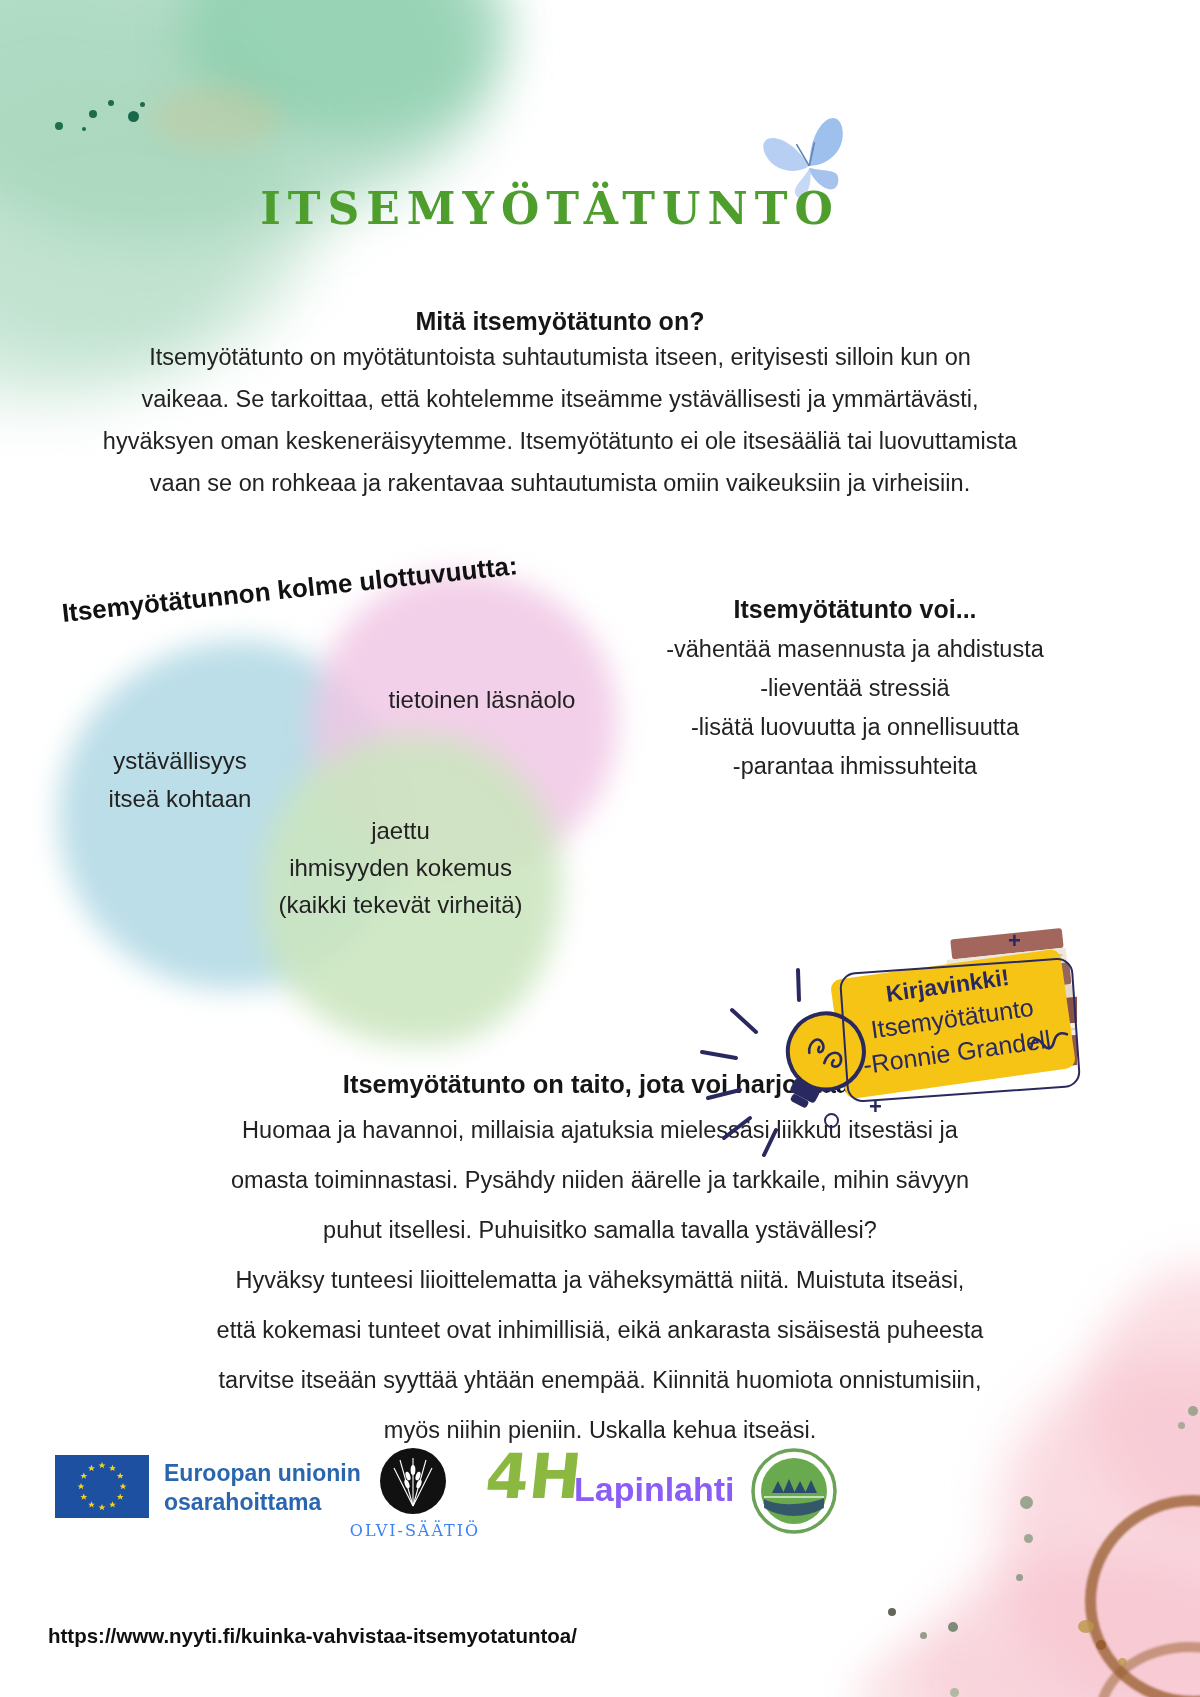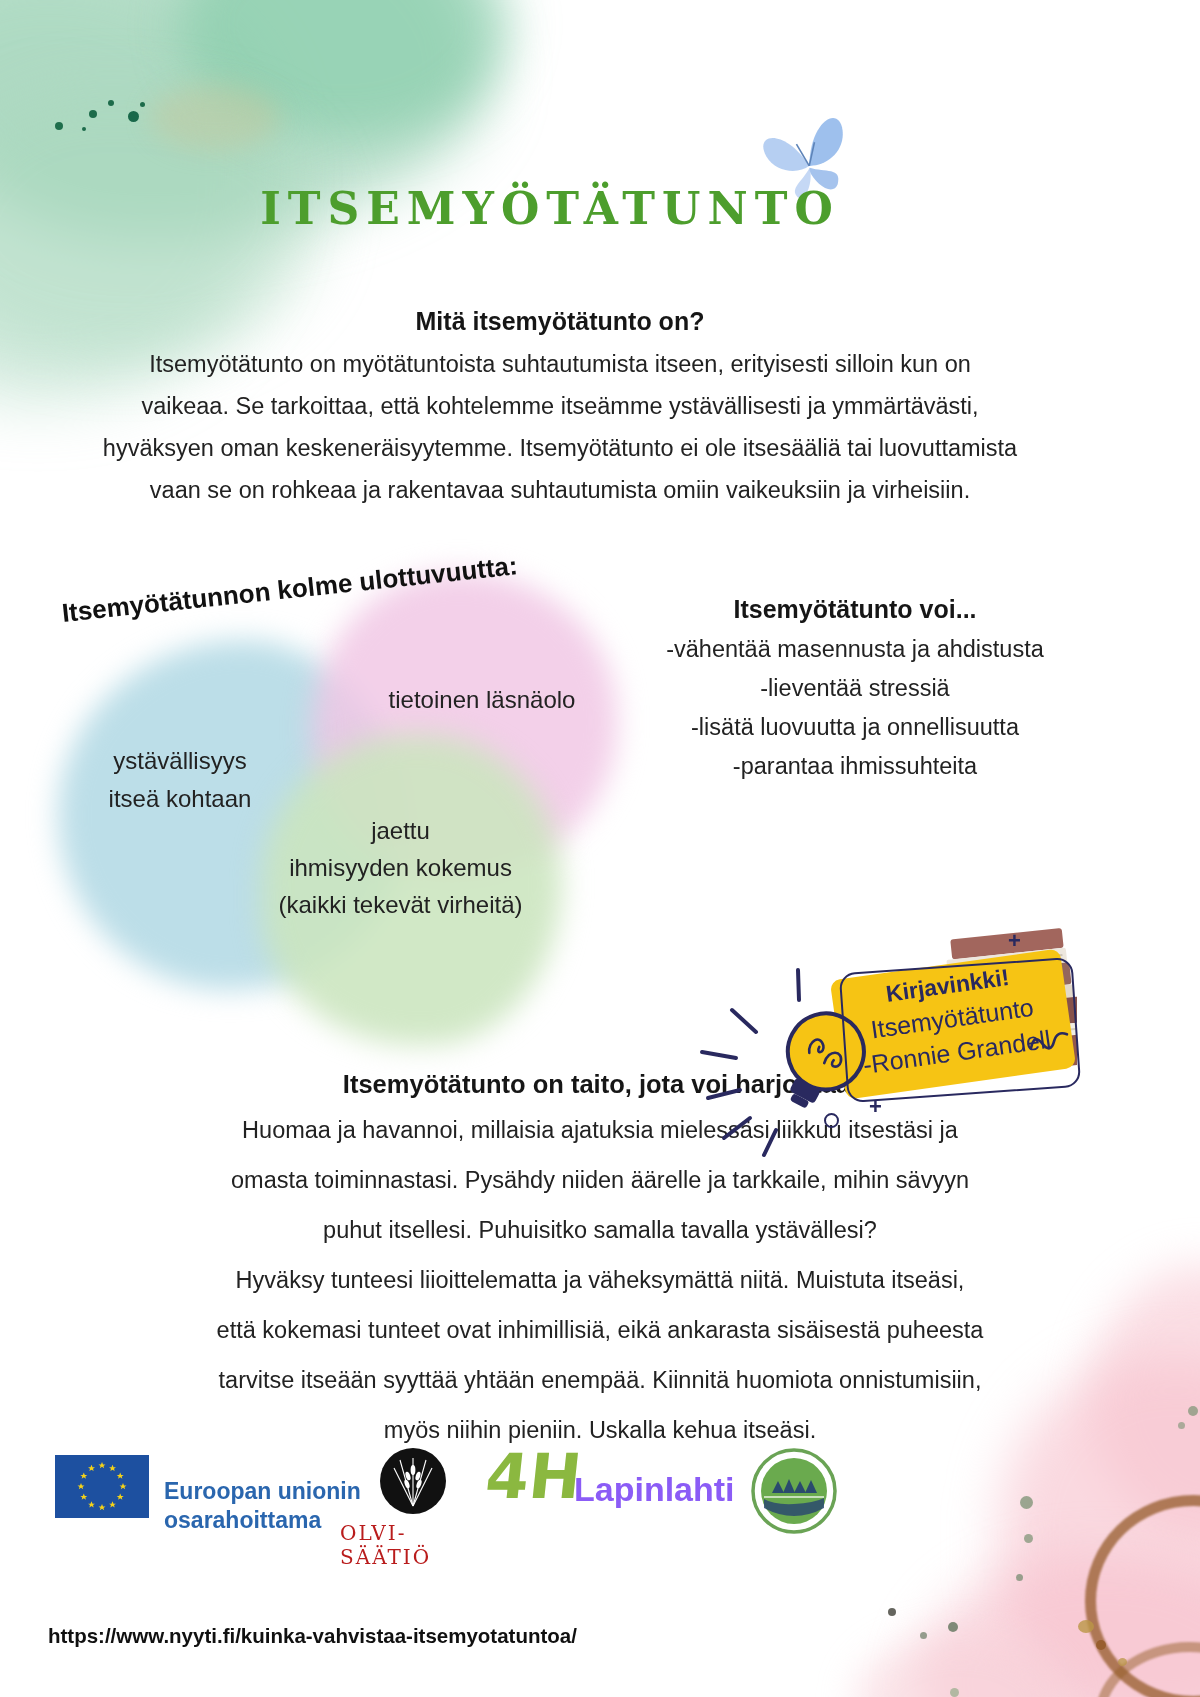--- a/index.html
+++ b/index.html
@@ -29,21 +29,21 @@
   .coffee-ring2{left:1095px;top:1642px;width:170px;height:130px;border:10px solid rgba(150,95,42,.5);border-radius:50%;filter:blur(1px);}
 
   
   .title{left:100px;top:183px;width:900px;font-family:"DejaVu Serif",serif;font-weight:700;
          font-size:44px;letter-spacing:7px;color:#4d9e2d;text-align:center;}
 
   
   .intro{left:70px;top:307px;width:980px;}
   .h-bold{font-weight:700;font-size:25px;color:#161616;}
   .bodytxt{font-size:23.5px;line-height:42px;color:#222;}
-  .intro .bodytxt{margin-top:7px;}
+  .intro .bodytxt{}
 
   
   .dim-heading{left:62px;top:598px;width:480px;font-weight:700;font-size:26px;color:#111;
                transform:rotate(-6deg);transform-origin:left center;}
   .blob{position:absolute;}
   .blob-blue{left:58px;top:640px;width:345px;height:350px;background:rgba(176,216,228,.85);
              border-radius:54% 46% 50% 50%/50% 55% 45% 50%;filter:blur(14px);}
   .blob-pink{left:312px;top:572px;width:305px;height:305px;background:rgba(240,198,228,.82);
              border-radius:48% 52% 55% 45%/52% 48% 50% 50%;filter:blur(14px);}
   .blob-green{left:262px;top:735px;width:300px;height:310px;background:rgba(203,229,190,.88);
@@ -77,24 +77,24 @@
   .rays-svg{left:688px;top:948px;z-index:5;}
   .squiggle-svg{left:1028px;top:1028px;z-index:6;transform:rotate(-12deg);}
 
   
   .practice{left:100px;top:1070px;width:1000px;z-index:3;}
   .practice .h-bold{font-size:25.5px;}
   .practice .bodytxt{margin-top:6px;line-height:50px;}
 
   
   .eu-flag{left:55px;top:1455px;z-index:2;}
-  .eu-text{left:164px;top:1459px;width:260px;font-weight:700;font-size:23px;line-height:29px;color:#2a66ae;margin-top:18px;}
+  .eu-text{left:164px;top:1459px;width:260px;font-weight:700;font-size:23px;line-height:29px;color:#2a66ae;}
   .olvi-logo{left:380px;top:1448px;z-index:2;}
-  .olvi-text{left:340px;top:1521px;width:150px;font-family:"DejaVu Serif",serif;
-             font-size:20px;letter-spacing:2px;color:#b91c1c;}
+  .olvi-text{left:340px;top:1521px;width:150px;text-align:center;font-family:"DejaVu Serif",serif;
+             font-size:16px;letter-spacing:2px;color:#3b82f6;}
   .fourh{left:486px;top:1440px;font-weight:800;font-size:62px;color:#8bb840;transform:skewX(-6deg);
          font-family:"DejaVu Sans",sans-serif;}
   .lapinlahti{left:574px;top:1470px;font-weight:700;font-size:34px;color:#8b5cf6;}
   .stamp-svg{left:750px;top:1447px;z-index:2;}
   .stamp-text{left:848px;top:1457px;width:190px;}
   .stamp-l1,.stamp-l2{font-weight:700;font-size:15px;letter-spacing:1px;color:#4e9e4a;line-height:23px;}
   .stamp-l3{font-weight:700;font-size:13px;letter-spacing:1px;color:#86a585;line-height:25px;}
 
   .sources{left:48px;top:1618px;width:800px;font-weight:700;font-size:20.5px;line-height:35px;color:#101010;z-index:3;}
 </style>

